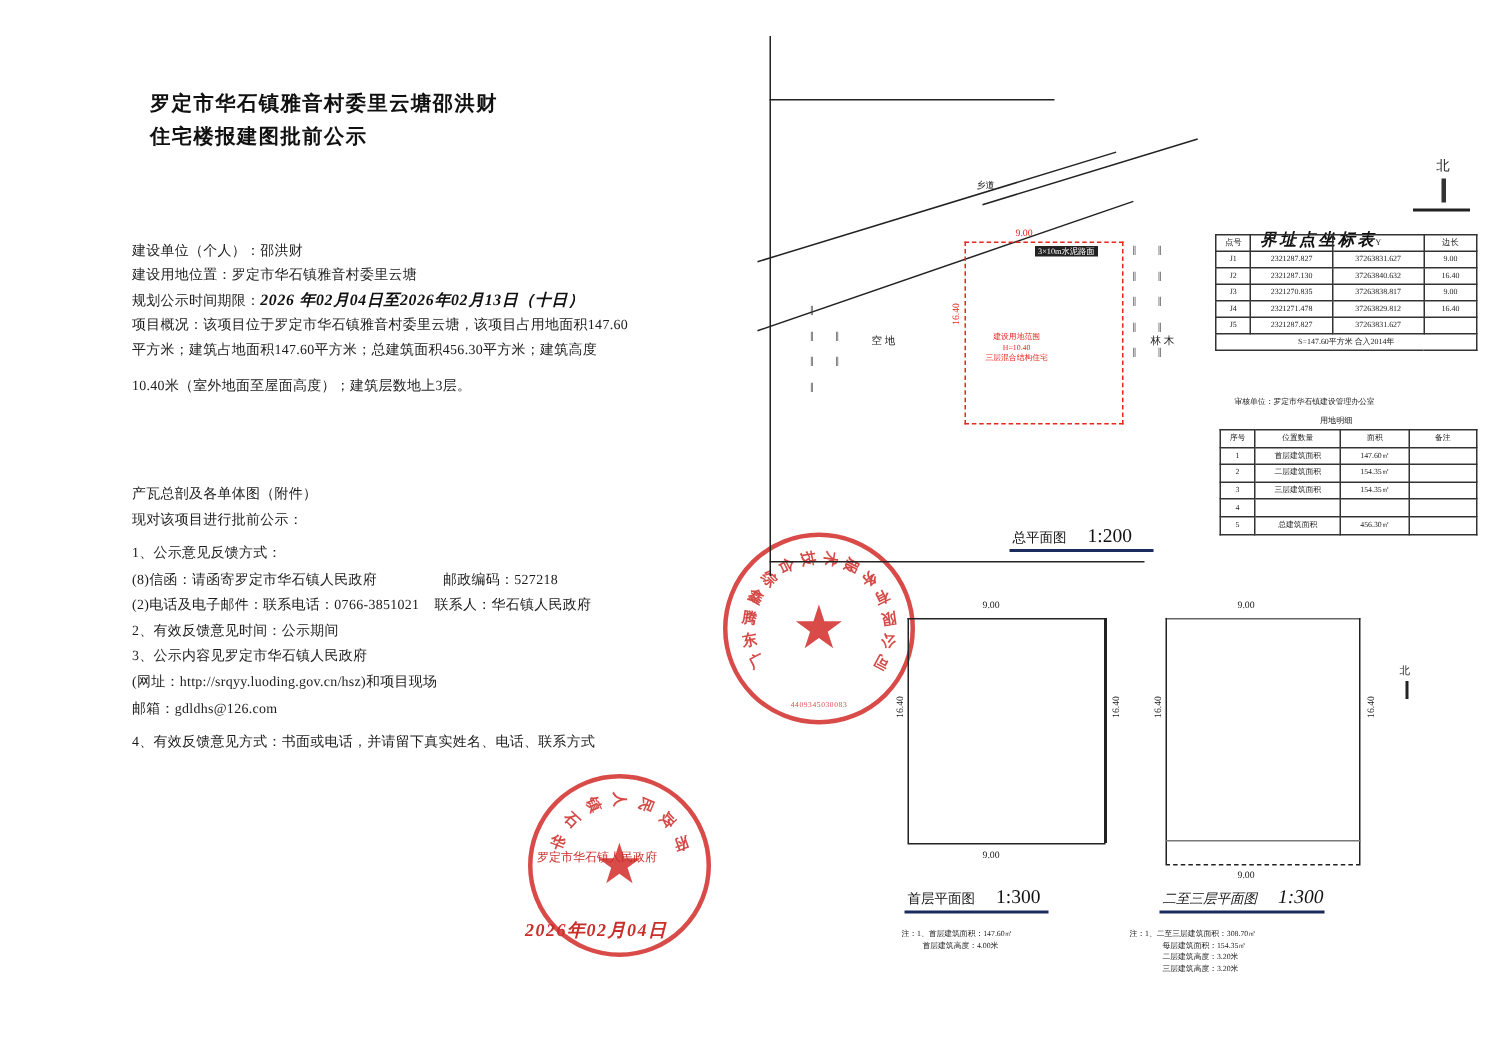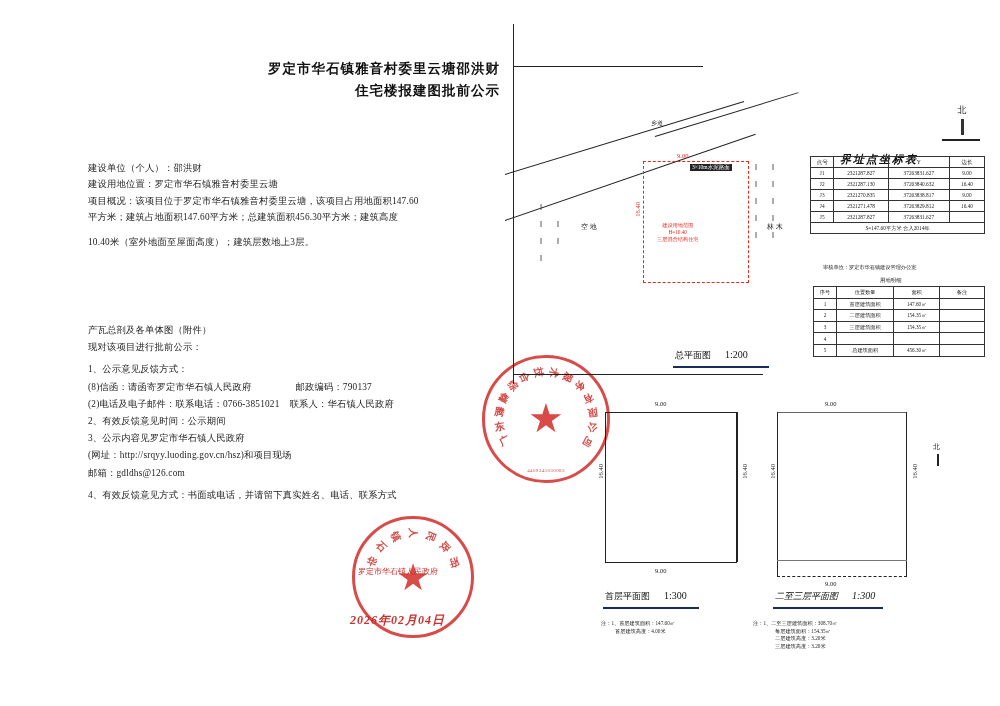--- a/index.html
+++ b/index.html
@@ -1,21 +1,21 @@
 <!DOCTYPE html>
 <html><head>
 <meta charset="utf-8">
 <style>
   html,body{margin:0;padding:0;background:#ffffff;}
   body{width:1000px;height:706px;position:relative;overflow:hidden;
        font-family:"Liberation Serif","DejaVu Serif",serif;color:#1a1a1a;}
   .sheet{position:absolute;inset:0;background:#fff;}
 
   
-  .title-block{position:absolute;left:100px;top:58px;width:400px;text-align:right;}
+  .title-block{position:absolute;left:100px;top:58px;width:400px;text-align:left;}
   .title-line{font-size:13.5px;font-weight:bold;letter-spacing:1px;line-height:22px;
               color:#111;font-family:"Liberation Serif",serif;}
 
   .body-block{position:absolute;left:88px;top:160px;width:420px;}
   .b-line{font-size:9.3px;line-height:16.4px;color:#1c1c1c;white-space:pre;letter-spacing:.2px;}
   .hand{font-family:"Liberation Serif",serif;font-style:italic;font-weight:bold;
         font-size:10.5px;color:#101010;letter-spacing:.5px;}
 
   .list-block{position:absolute;left:88px;top:322px;width:430px;}
   .l-line{font-size:9.3px;line-height:17.2px;color:#1c1c1c;white-space:pre;letter-spacing:.2px;}
@@ -54,21 +54,21 @@
 
   .plotnote{position:absolute;font-size:5.2px;color:#e8271c;text-align:center;
             line-height:7px;white-space:nowrap;}
 
   .northarrow{position:absolute;right:18px;top:80px;width:40px;text-align:center;}
   .northarrow .nl{font-size:9px;color:#222;}
   .na-stem{width:3px;height:16px;background:#333;margin:2px auto 0;}
   .na-bar{width:38px;height:2px;background:#222;margin-top:4px;}
 
   .cap{position:absolute;font-size:9px;color:#111;white-space:nowrap;}
-  .cap .sc{margin-left:14px;font-size:10px;}
+  .cap .sc{margin-left:14px;font-size:13px;}
   .capbar{position:absolute;height:2px;background:#1a2b5e;}
 
   
   .tbl-title{position:absolute;font-size:11px;letter-spacing:2px;color:#111;
              white-space:nowrap;font-weight:bold;}
   table.grid{position:absolute;border-collapse:collapse;font-size:5.3px;color:#222;}
   table.grid td,table.grid th{border:.7px solid #333;padding:1px 2px;text-align:center;
              font-weight:normal;white-space:nowrap;line-height:8px;}
   table.grid th{font-size:5.6px;}
   .tbl-note{position:absolute;font-size:5.2px;color:#222;white-space:nowrap;}
@@ -89,32 +89,33 @@
 <div class="sheet">
 
   <div class="title-block">
     <div class="title-line">罗定市华石镇雅音村委里云塘邵洪财</div>
     <div class="title-line">住宅楼报建图批前公示</div>
   </div>
 
   <div class="body-block">
     <div class="b-line">建设单位（个人）：邵洪财</div>
     <div class="b-line">建设用地位置：罗定市华石镇雅音村委里云塘</div>
+    <div class="b-line"><span>规划公示时间期限：</span><span class="hand">2026 年02月04日至2026年02月13日（十日）</span></div>
     <div class="b-line">项目概况：该项目位于罗定市华石镇雅音村委里云塘，该项目占用地面积147.60</div>
     <div class="b-line">平方米；建筑占地面积147.60平方米；总建筑面积456.30平方米；建筑高度</div>
     <div style="height:8px"></div>
     <div class="b-line">10.40米（室外地面至屋面高度）；建筑层数地上3层。</div>
   </div>
 
   <div class="list-block">
     <div class="l-line">产瓦总剖及各单体图（附件）</div>
     <div class="l-line">现对该项目进行批前公示：</div>
     <div class="l-gap"></div>
     <div class="l-line">1、公示意见反馈方式：</div>
-    <div class="l-line"><span>(8)信函：请函寄罗定市华石镇人民政府</span><span class="spacer-wide"></span><span>邮政编码：790137</span></div>
+    <div class="l-line"><span>(8)信函：请函寄罗定市华石镇人民政府</span><span class="spacer-wide"></span><span>邮政编码：527218</span></div>
     <div class="l-line">(2)电话及电子邮件：联系电话：0766-3851021    联系人：华石镇人民政府</div>
     <div class="l-line">2、有效反馈意见时间：公示期间</div>
     <div class="l-line">3、公示内容见罗定市华石镇人民政府</div>
     <div class="l-line">(网址：http://srqyy.luoding.gov.cn/hsz)和项目现场</div>
     <div class="l-line">邮箱：gdldhs@126.com</div>
     <div class="l-gap"></div>
     <div class="l-line">4、有效反馈意见方式：书面或电话，并请留下真实姓名、电话、联系方式</div>
   </div>
 
   <div class="seal seal-company">

